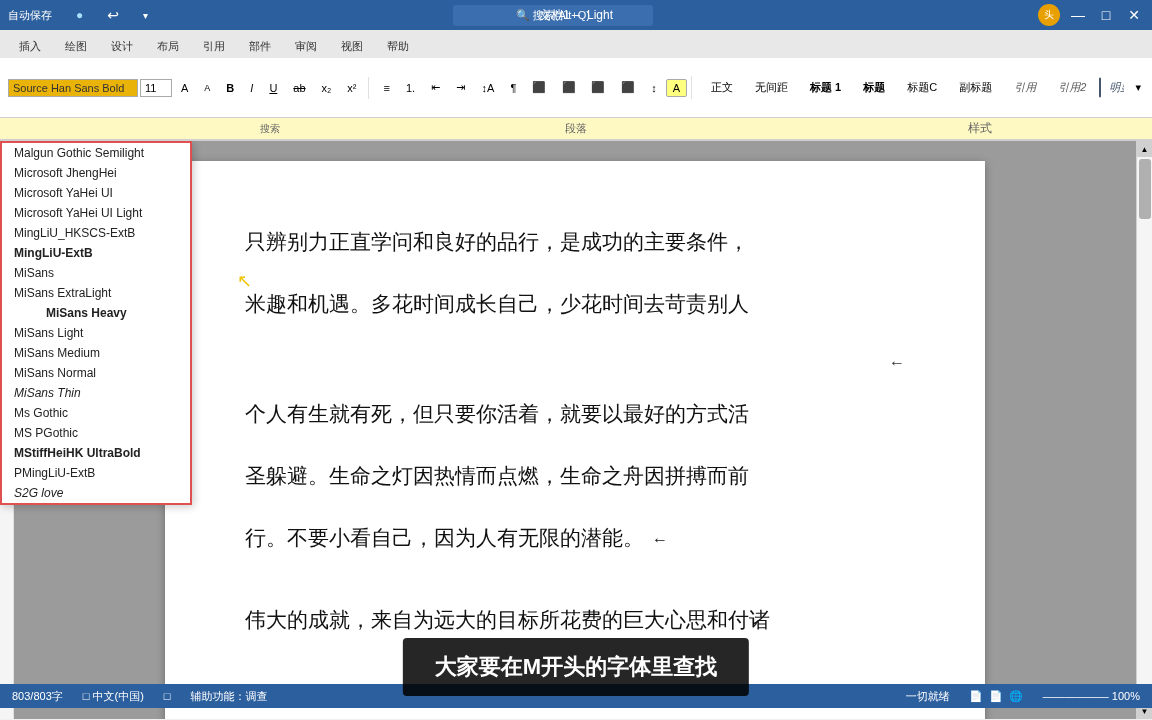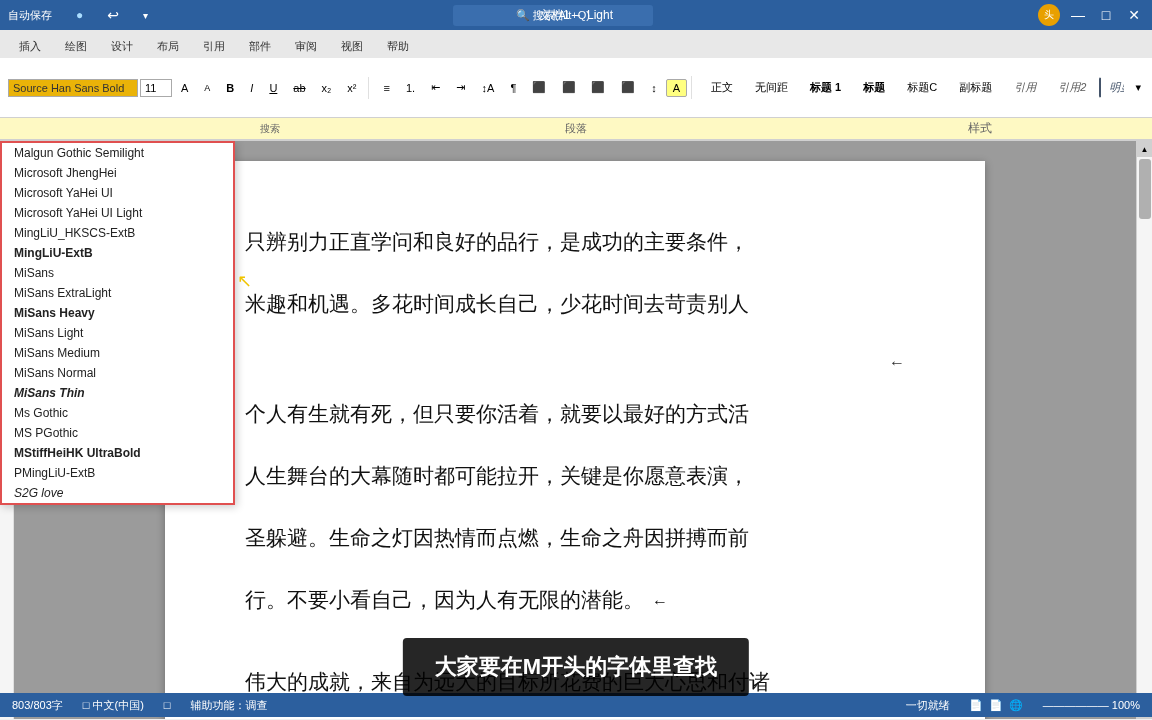--- a/index.html
+++ b/index.html
@@ -133,45 +133,45 @@
       display: flex;
       height: calc(720px - 30px - 88px - 24px);
       position: relative;
     }
 
     
     #font-dropdown {
       position: absolute;
       top: 0;
       left: 0;
-      width: 235px;
+      width: 192px;
       background: white;
       border: 2px solid #e05050;
       z-index: 100;
       box-shadow: 2px 2px 8px rgba(0,0,0,0.2);
       font-size: 12px;
       max-height: 420px;
       overflow-y: auto;
     }
     .font-item {
       padding: 3px 12px;
       cursor: pointer;
       white-space: nowrap;
       color: #222;
       font-size: 12px;
     }
     .font-item:hover, .font-item.highlighted {
       background: #cce5ff;
     }
     .font-item.bold-font { font-weight: bold; }
     .font-item.extra-light { font-weight: 200; }
-    .font-item.heavy { font-weight: 900; }
+    .font-item.heavy { font-weight: 900; margin-left: 32px; }
     .font-item.light { font-weight: 300; }
     .font-item.medium { font-weight: 500; }
-    .font-item.thin { font-style: italic; font-weight: 700; }
+    .font-item.thin { font-style: italic; font-weight: 400; }
     .font-item.semibold-italic { font-style: italic; font-weight: 600; }
 
     
     #left-sidebar {
       width: 14px;
       background: #f5f5f5;
       border-right: 1px solid #e0e0e0;
       display: flex;
       flex-direction: column;
       align-items: center;
@@ -211,21 +211,21 @@
     #status-bar {
       height: 24px;
       background: #2c5f9e;
       color: white;
       font-size: 11px;
       display: flex;
       align-items: center;
       padding: 0 12px;
       gap: 20px;
       position: absolute;
-      bottom: 3px;
+      bottom: 12px;
       width: 100%;
       z-index: 50;
     }
 
     
     #toast {
       position: absolute;
       bottom: 24px;
       left: 50%;
       transform: translateX(-50%);
@@ -419,21 +419,20 @@
 
   <div id="doc-content">
     <div id="doc-page">
 
       <div class="doc-paragraph">只辨别力正直学问和良好的品行，是成功的主要条件，</div>
       <div class="doc-paragraph">米趣和机遇。多花时间成长自己，少花时间去苛责别人</div>
 
       <div style="text-align:right;font-size:16px;color:#333;margin-bottom:16px;">←</div>
 
       <div class="doc-paragraph">个人有生就有死，但只要你活着，就要以最好的方式活</div>
-      <div class="doc-paragraph">人生舞台的大幕随时都可能拉开，关键是你愿意表演，</div>
       <div class="doc-paragraph">圣躲避。生命之灯因热情而点燃，生命之舟因拼搏而前</div>
       <div class="doc-paragraph" style="display:flex;align-items:center;gap:8px;">
         行。不要小看自己，因为人有无限的潜能。
         <span style="font-size:16px;">←</span>
       </div>
 
       <div style="height:20px;"></div>
 
       <div class="doc-paragraph">伟大的成就，来自为远大的目标所花费的巨大心思和付诸</div>
     </div>

